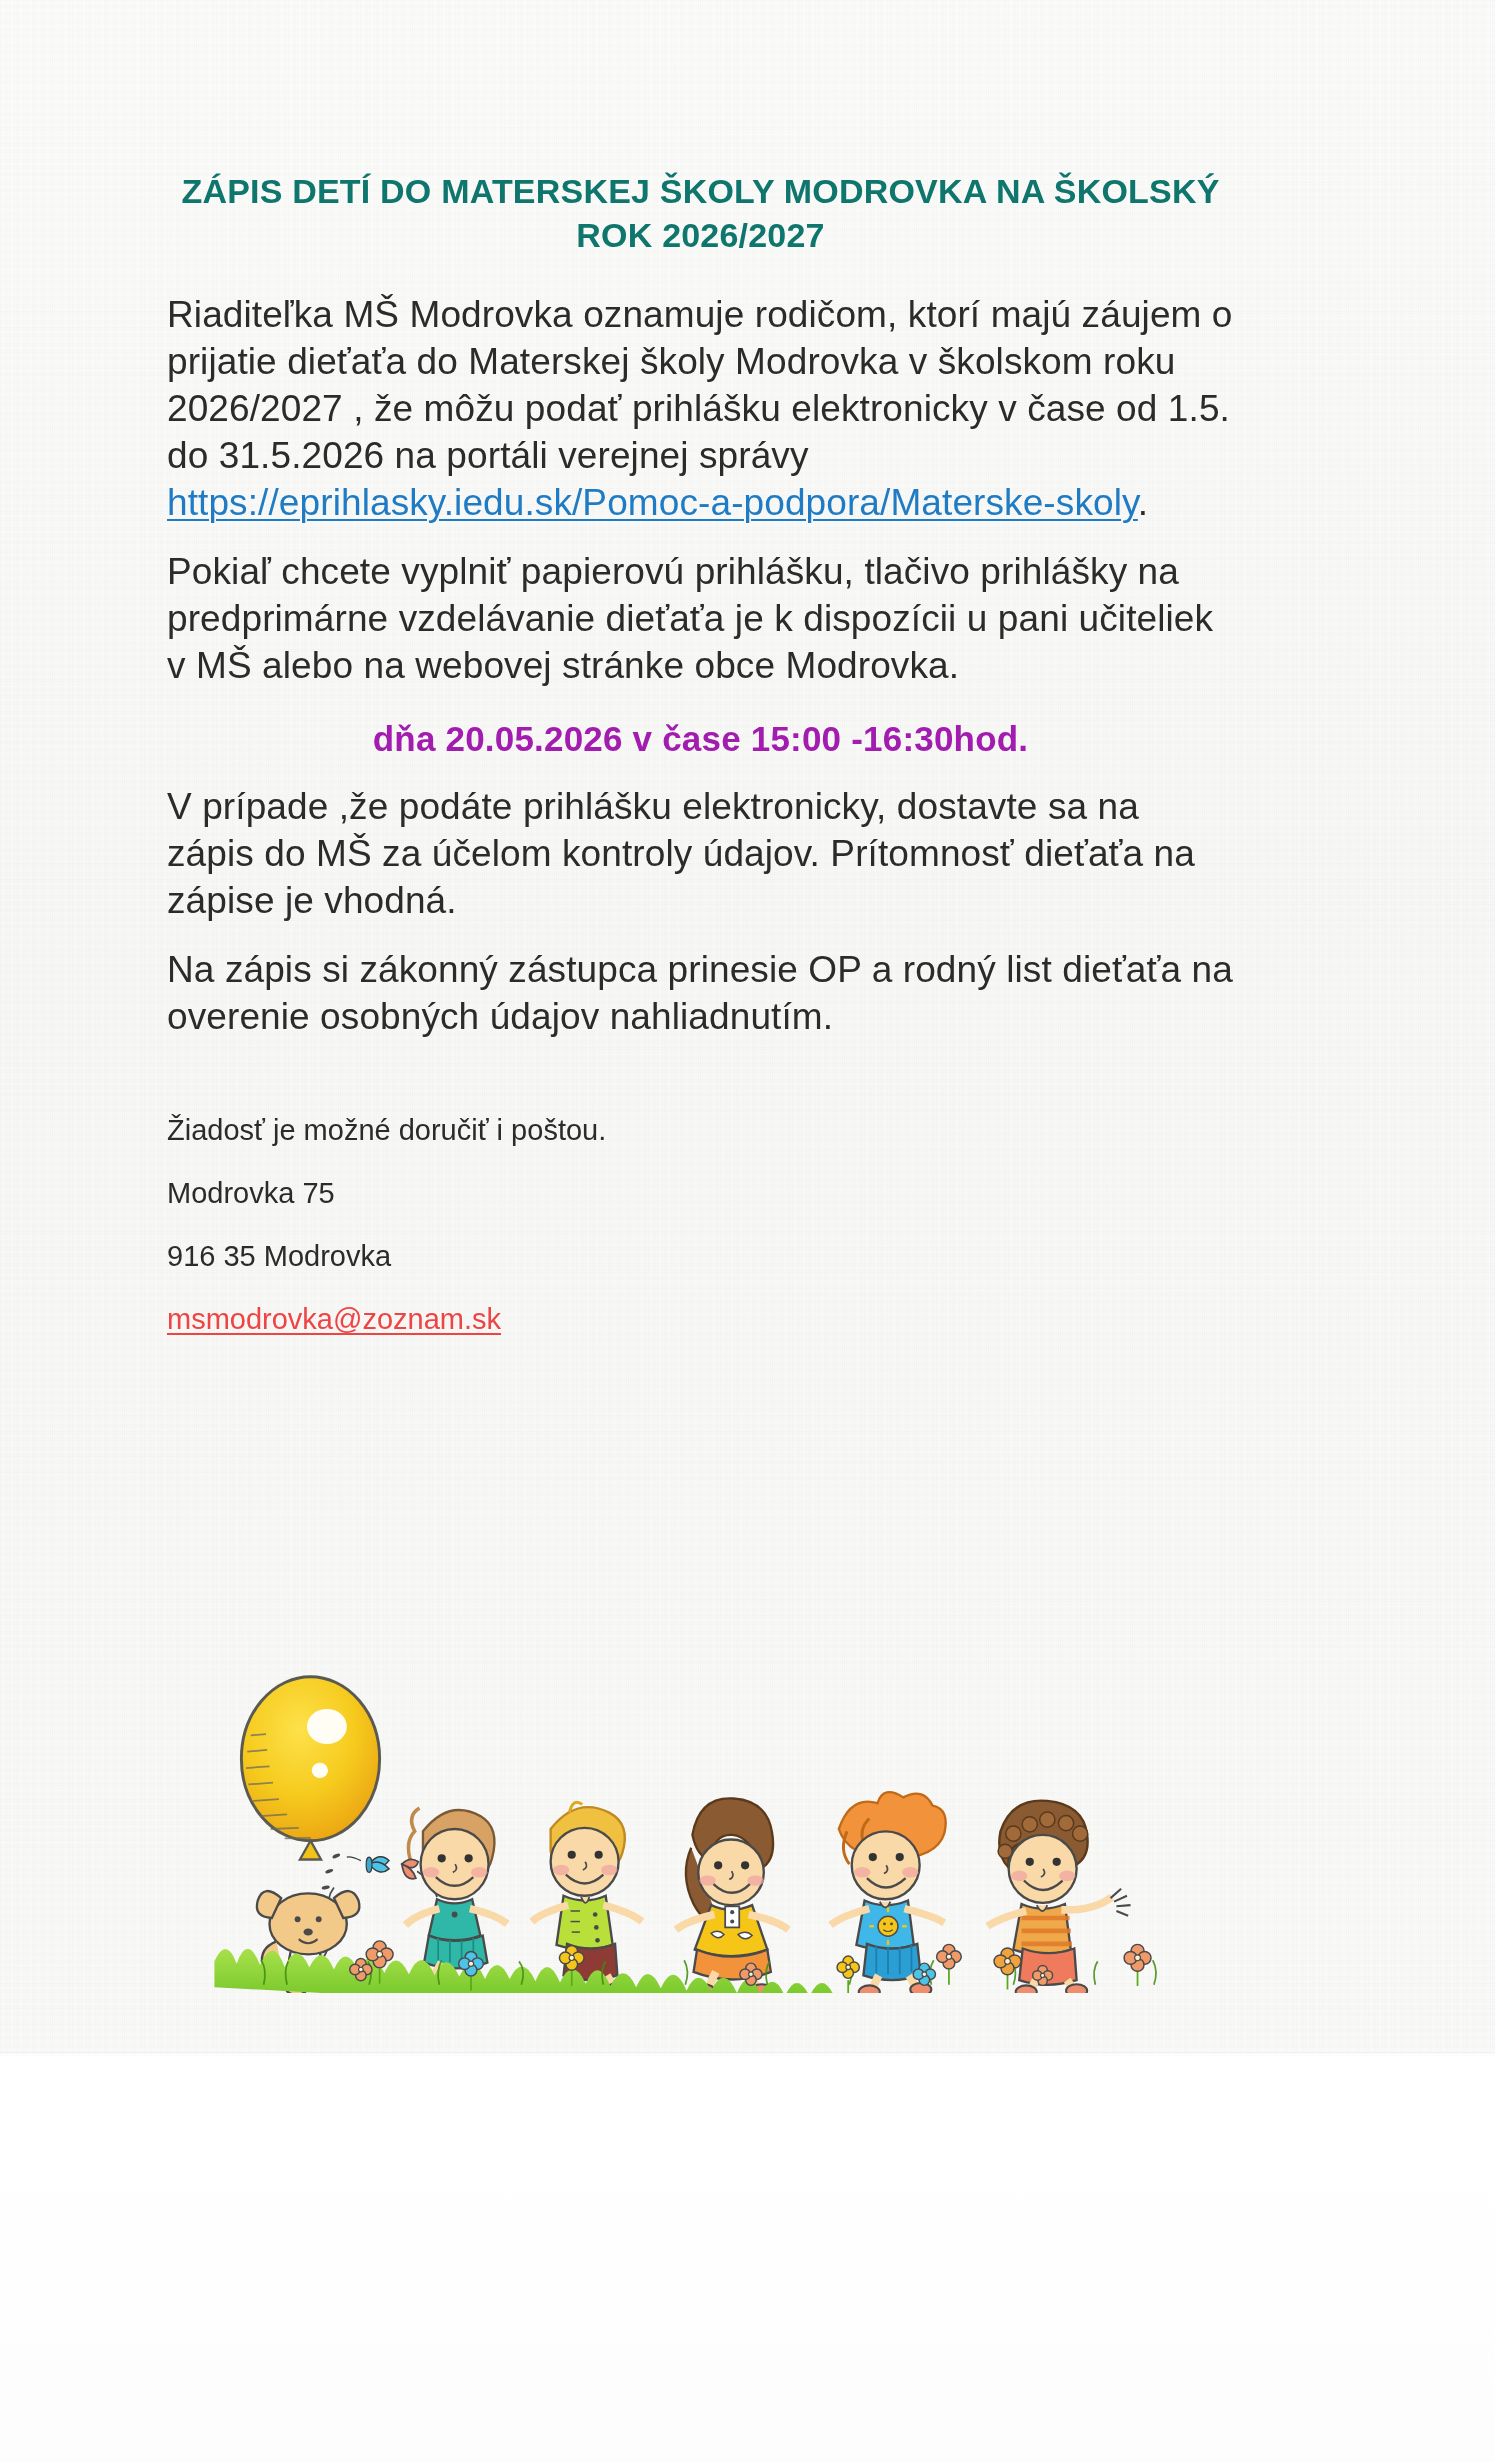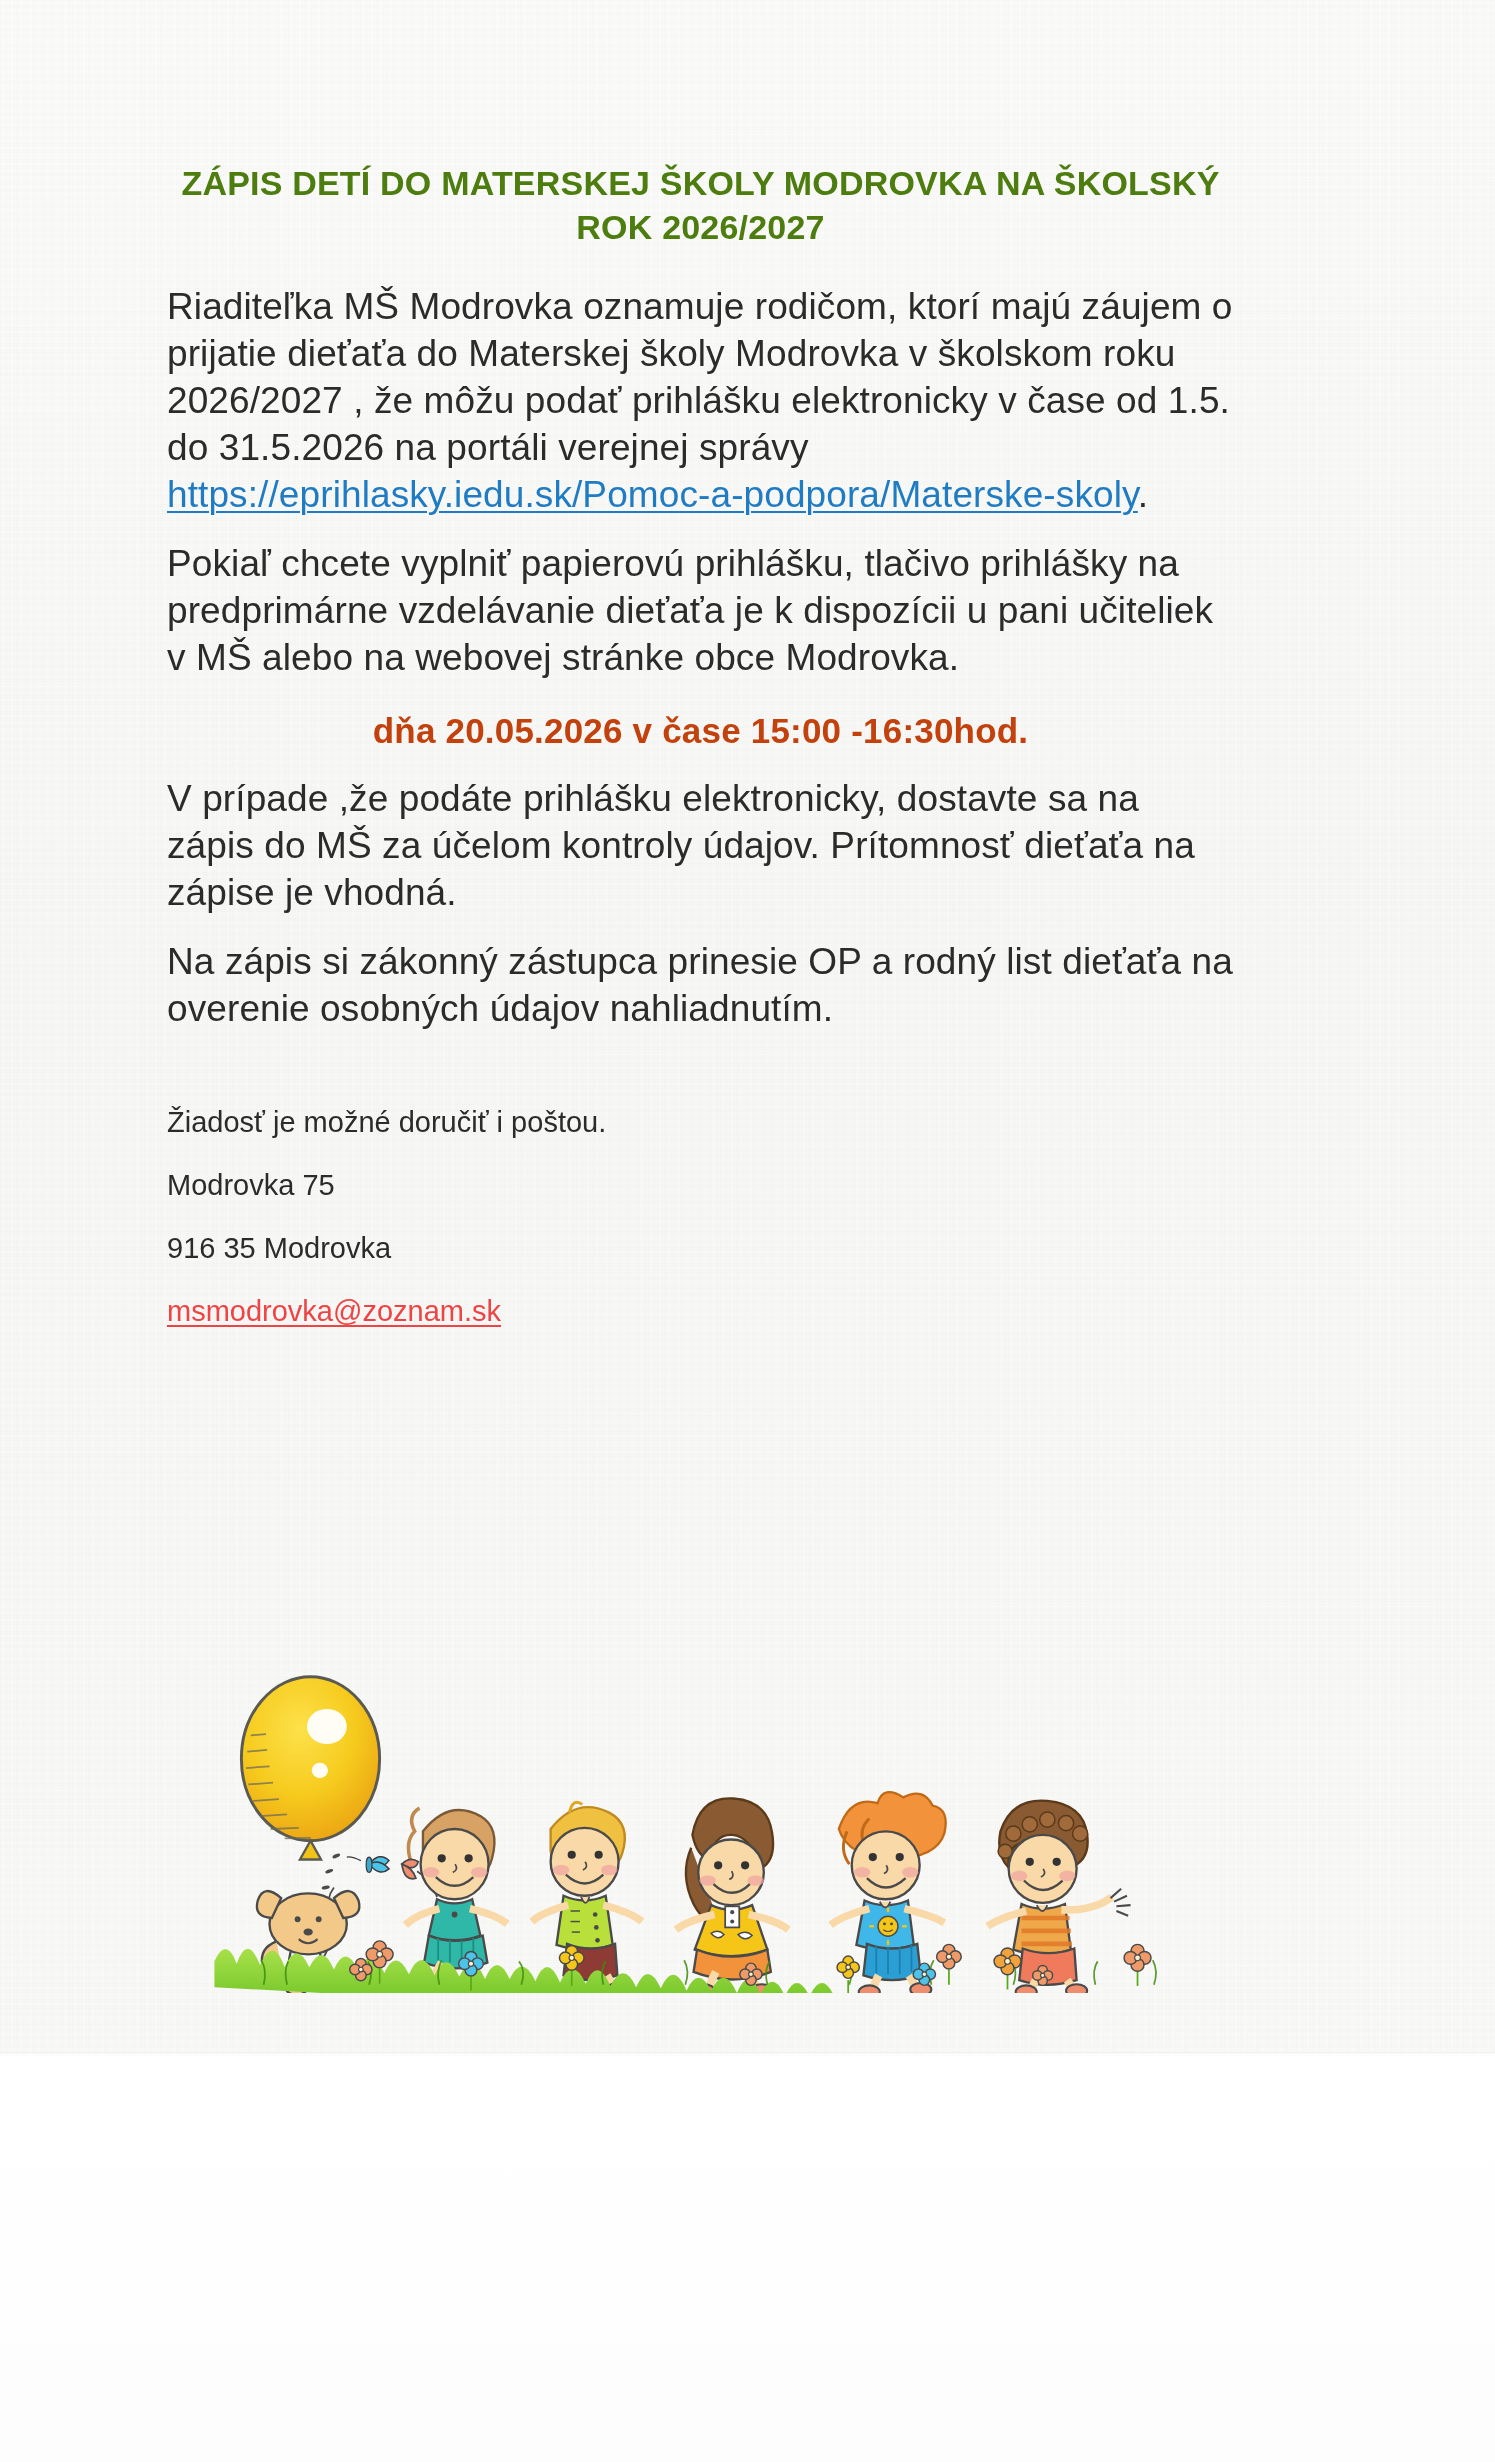--- a/index.html
+++ b/index.html
@@ -61,44 +61,44 @@
     left: 167px;
     top: 0;
     width: 1067px;
   }
 
   .doc-title {
     font-size: 34px;
     font-weight: bold;
     line-height: 1.28;
     text-align: center;
-    color: #4d7c0f;
+    color: #0f766e;
     letter-spacing: 0.2px;
-    margin: 4px;
+    margin: 12px;
     padding-top: 158px;
   }
 
   .para {
     font-size: 37px;
     line-height: 47px;
     color: #2b2b2b;
     margin: 0;
     letter-spacing: 0.1px;
   }
   .para.gap-top   { margin-top: 22px; }
   .para.centered  { text-align: center; }
 
   .p-intro   { margin-top: 34px; }
 
   .date-line {
     font-size: 35px;
     font-weight: bold;
     line-height: 49px;
     text-align: center;
-    color: #c2410c;
+    color: #a21caf;
     margin: 24.6px 0 20px 0;
     letter-spacing: 0.2px;
   }
 
   .doc-link {
     color: #1f7cc4;
     text-decoration: underline;
     text-underline-offset: 3.5px;
     text-decoration-thickness: 2.3px;
   }

